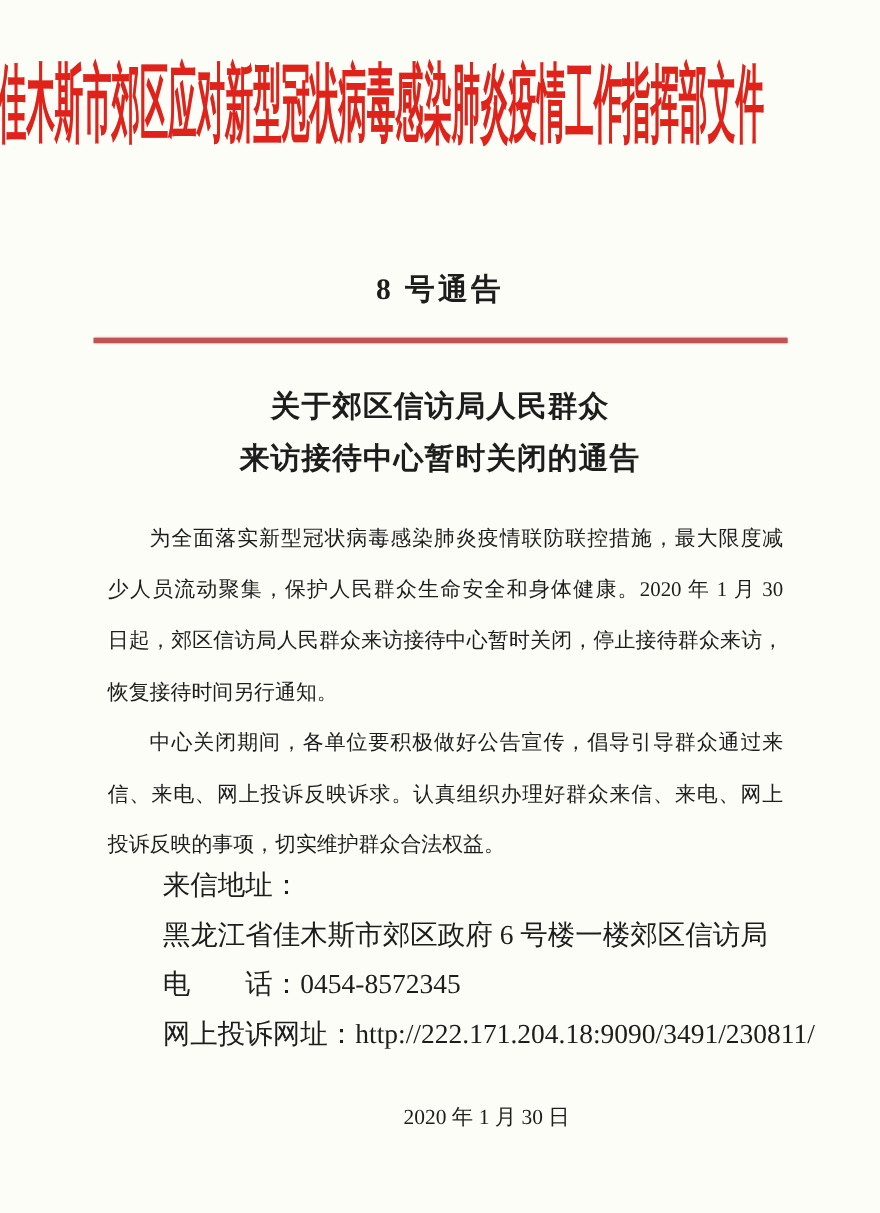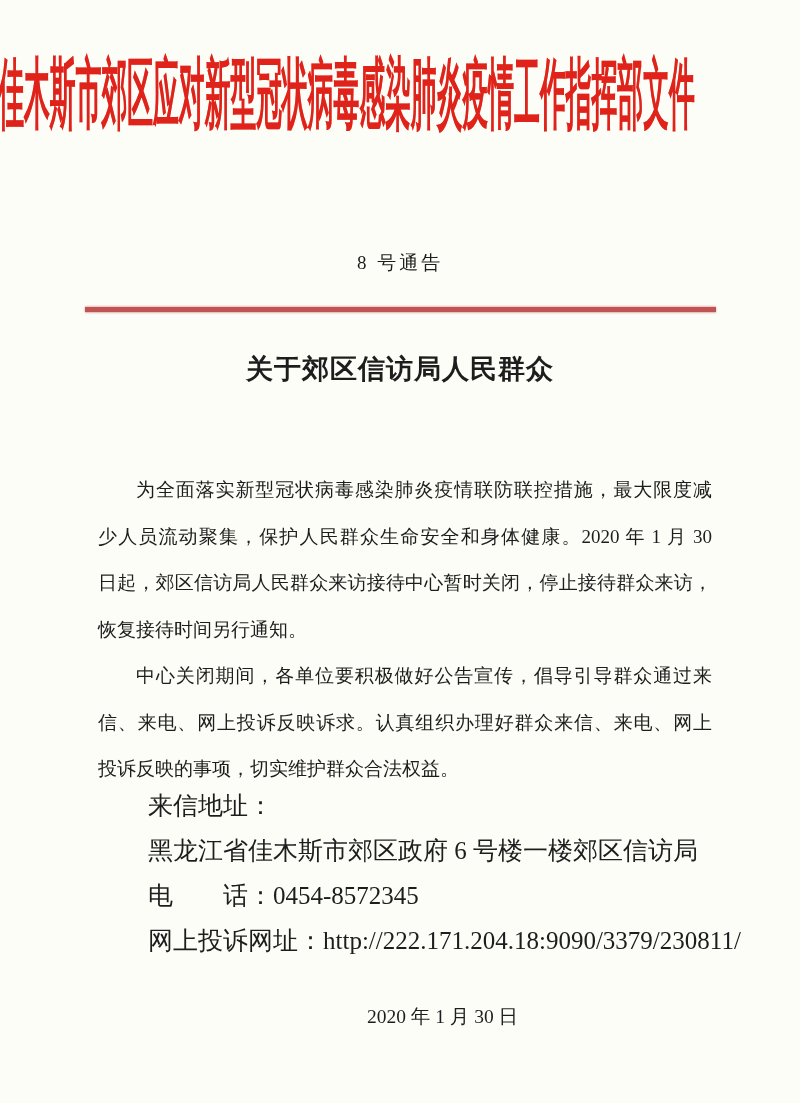--- a/index.html
+++ b/index.html
@@ -26,21 +26,21 @@
   .letterhead-text{
     font-size:77px;font-weight:bold;color:var(--header-red);
     white-space:nowrap;transform:scaleX(0.335);transform-origin:center center;
     letter-spacing:0;line-height:1;
     text-shadow:0 0 1px rgba(224,35,26,.55);
   }
 
   
   .notice-no{
     position:absolute;top:243px;left:0;width:800px;
-    text-align:center;font-size:19px;font-weight:normal;
+    text-align:center;font-size:27px;font-weight:bold;
     letter-spacing:3px;line-height:40px;
   }
 
   
   .red-rule{
     position:absolute;top:307px;left:85px;width:631px;height:5px;
     background:var(--rule-red);
     box-shadow:0 1px 2px rgba(191,84,82,.45), 0 -1px 2px rgba(191,84,82,.35);
   }
 
@@ -83,37 +83,38 @@
   <div class="letterhead">
     <div class="letterhead-text">佳木斯市郊区应对新型冠状病毒感染肺炎疫情工作指挥部文件</div>
   </div>
 
   <div class="notice-no">8 号通告</div>
 
   <div class="red-rule"></div>
 
   <div class="doc-title">
     <div>关于郊区信访局人民群众</div>
+    <div>来访接待中心暂时关闭的通告</div>
   </div>
 
   <div class="body-block">
     <div class="bline fill indent">为全面落实新型冠状病毒感染肺炎疫情联防联控措施，最大限度减</div>
     <div class="bline fill">少人员流动聚集，保护人民群众生命安全和身体健康。2020 年 1 月 30</div>
     <div class="bline fill">日起，郊区信访局人民群众来访接待中心暂时关闭，停止接待群众来访，</div>
     <div class="bline">恢复接待时间另行通知。</div>
 
     <div class="bline fill indent">中心关闭期间，各单位要积极做好公告宣传，倡导引导群众通过来</div>
     <div class="bline fill">信、来电、网上投诉反映诉求。认真组织办理好群众来信、来电、网上</div>
     <div class="bline">投诉反映的事项，切实维护群众合法权益。</div>
   </div>
 
   <div class="contact-block">
     <div class="cline">来信地址：</div>
     <div class="cline">黑龙江省佳木斯市郊区政府 6 号楼一楼郊区信访局</div>
     <div class="cline">电　　话：0454-8572345</div>
-    <div class="cline">网上投诉网址：http://222.171.204.18:9090/3379/230811/</div>
+    <div class="cline">网上投诉网址：http://222.171.204.18:9090/3491/230811/</div>
   </div>
 
   <div class="sign-block">
     <div class="date">2020 年 1 月 30 日</div>
   </div>
 
 </div>
 
 </body></html>

